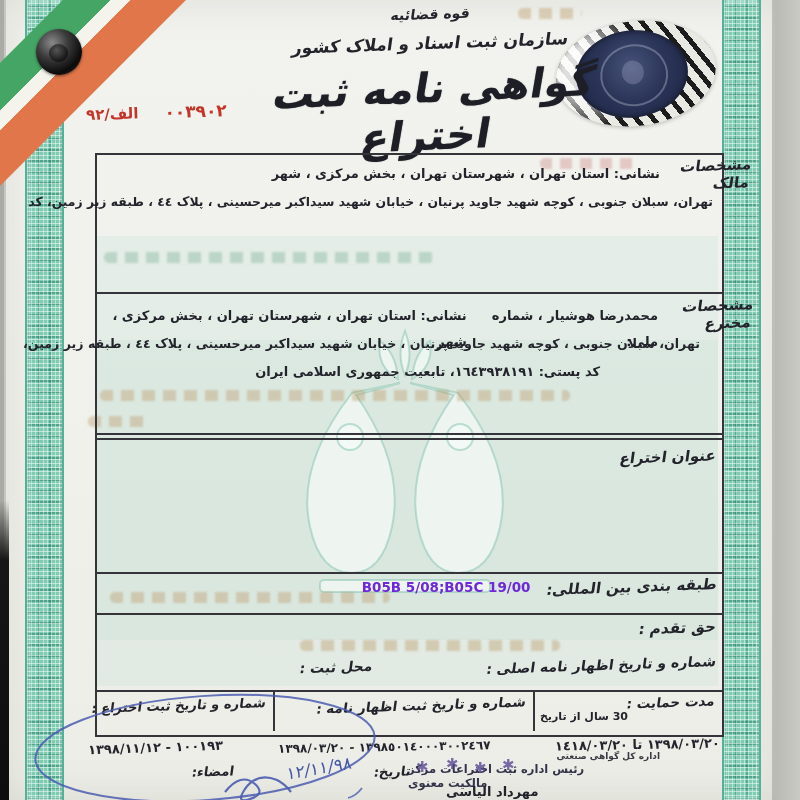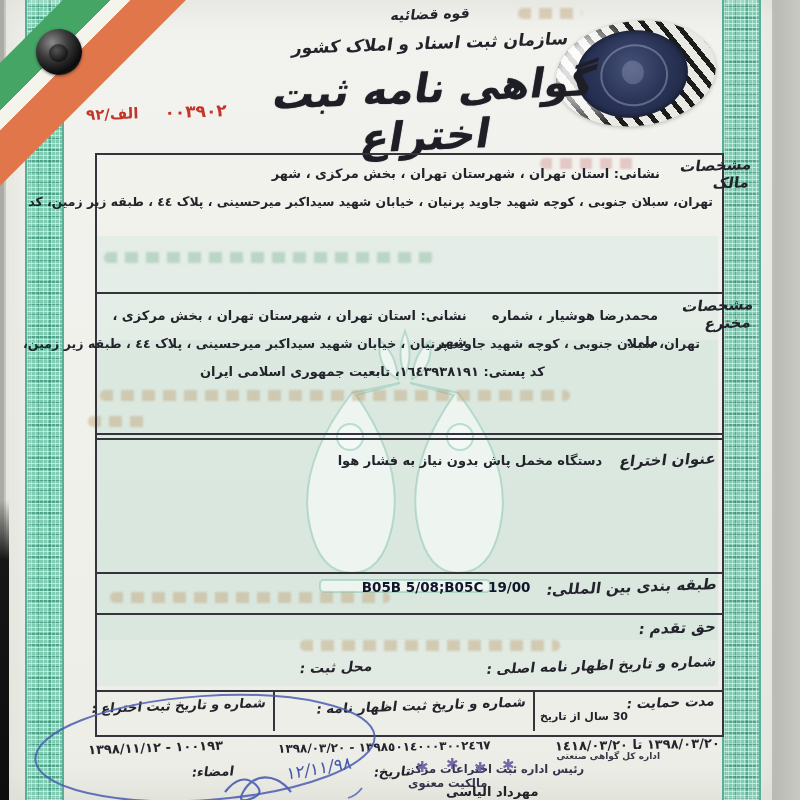--- a/index.html
+++ b/index.html
@@ -63,21 +63,21 @@
   .hdr-title .cal{transform:skewX(-12deg) rotate(-2.5deg);text-shadow:0 0 1px rgba(30,30,40,.6);}
 
   .tbl{position:absolute;left:95px;top:153px;width:625px;height:580px;border:2px solid #34343a;}
   .hline{position:absolute;left:0;right:0;height:2px;background:#34343a;}
   .vline{position:absolute;width:2px;background:#34343a;}
 
   .bodytxt{font-size:13px;font-weight:bold;line-height:26px;}
   .line-flex{display:flex;justify-content:space-between;direction:rtl;}
   .rowlabel{font-size:15px;}
 
-  .ipc{font-family:"DejaVu Sans",sans-serif;direction:ltr;font-weight:bold;font-size:13.5px;color:#0f172a;}
+  .ipc{font-family:"DejaVu Sans",sans-serif;direction:ltr;font-weight:bold;font-size:13.5px;color:#6d28d9;}
 
   .numline{font-weight:bold;font-size:13px;color:#24242e;}
   .office-sm{font-size:9px;font-weight:bold;color:#3a3a45;}
   .chief{font-size:11.5px;font-weight:bold;color:#33334a;filter:blur(.2px);}
   .stamp-star{position:absolute;color:#5a4894;opacity:.8;font-size:15px;font-weight:bold;}
   .bluepen{color:#4558a8;}
 
   .wash{position:absolute;background:rgba(168,214,199,.17);}
   .bleed{position:absolute;height:11px;border-radius:5px;filter:blur(1.2px);
      background:repeating-linear-gradient(90deg,rgba(186,150,98,.38) 0 13px,rgba(0,0,0,0) 13px 21px);}
@@ -160,25 +160,24 @@
     <span>نشانی: استان تهران ، شهرستان تهران ، بخش مرکزی ، شهر</span>
   </div>
   <div class="abs fa bodytxt nowrap" style="right:87px;top:189px;font-size:12.4px;">تهران، سبلان جنوبی ، کوچه شهید جاوید پرنیان ، خیابان شهید سیداکبر میرحسینی ، پلاک ٤٤ ، طبقه زیر زمین، کد</div>
 
   <div class="abs fa rowlabel" style="left:648px;top:297px;width:104px;"><span class="cal">مشخصات مخترع</span></div>
   <div class="abs fa bodytxt line-flex" style="left:100px;top:303px;width:558px;">
     <span>محمدرضا هوشیار ، شماره ملی:</span>
     <span>نشانی: استان تهران ، شهرستان تهران ، بخش مرکزی ، شهر</span>
   </div>
   <div class="abs fa bodytxt nowrap" style="right:100px;top:331px;font-size:12.6px;">تهران، سبلان جنوبی ، کوچه شهید جاوید پرنیان ، خیابان شهید سیداکبر میرحسینی ، پلاک ٤٤ ، طبقه زیر زمین،</div>
-  <div class="abs fa bodytxt" style="left:200px;top:359px;width:400px;text-align:left;">کد پستی: ١٦٤٣٩٣٨١٩١، تابعیت جمهوری اسلامی ایران</div>
+  <div class="abs fa bodytxt" style="left:200px;top:359px;width:400px;text-align:right;">کد پستی: ١٦٤٣٩٣٨١٩١، تابعیت جمهوری اسلامی ایران</div>
 
   <div class="abs fa" style="left:100px;top:448px;width:616px;display:flex;direction:rtl;gap:18px;align-items:baseline;">
     <span class="cal rowlabel">عنوان اختراع</span>
-    <span class="bodytxt">دستگاه مخمل پاش بدون نیاز به فشار هوا</span>
   </div>
 
   <div class="abs fa" style="left:100px;top:578px;width:616px;display:flex;direction:rtl;gap:16px;align-items:baseline;">
     <span class="cal rowlabel">طبقه بندی بین المللی:</span>
     <span class="ipc">B05B 5/08;B05C 19/00</span>
   </div>
 
   <div class="abs fa rowlabel" style="right:84px;top:619px;"><span class="cal">حق تقدم :</span></div>
   <div class="abs fa" style="right:84px;top:657px;font-size:14px;"><span class="cal">شماره و تاریخ اظهار نامه اصلی :</span></div>
   <div class="abs fa" style="left:300px;top:659px;font-size:14px;"><span class="cal">محل ثبت :</span></div>

